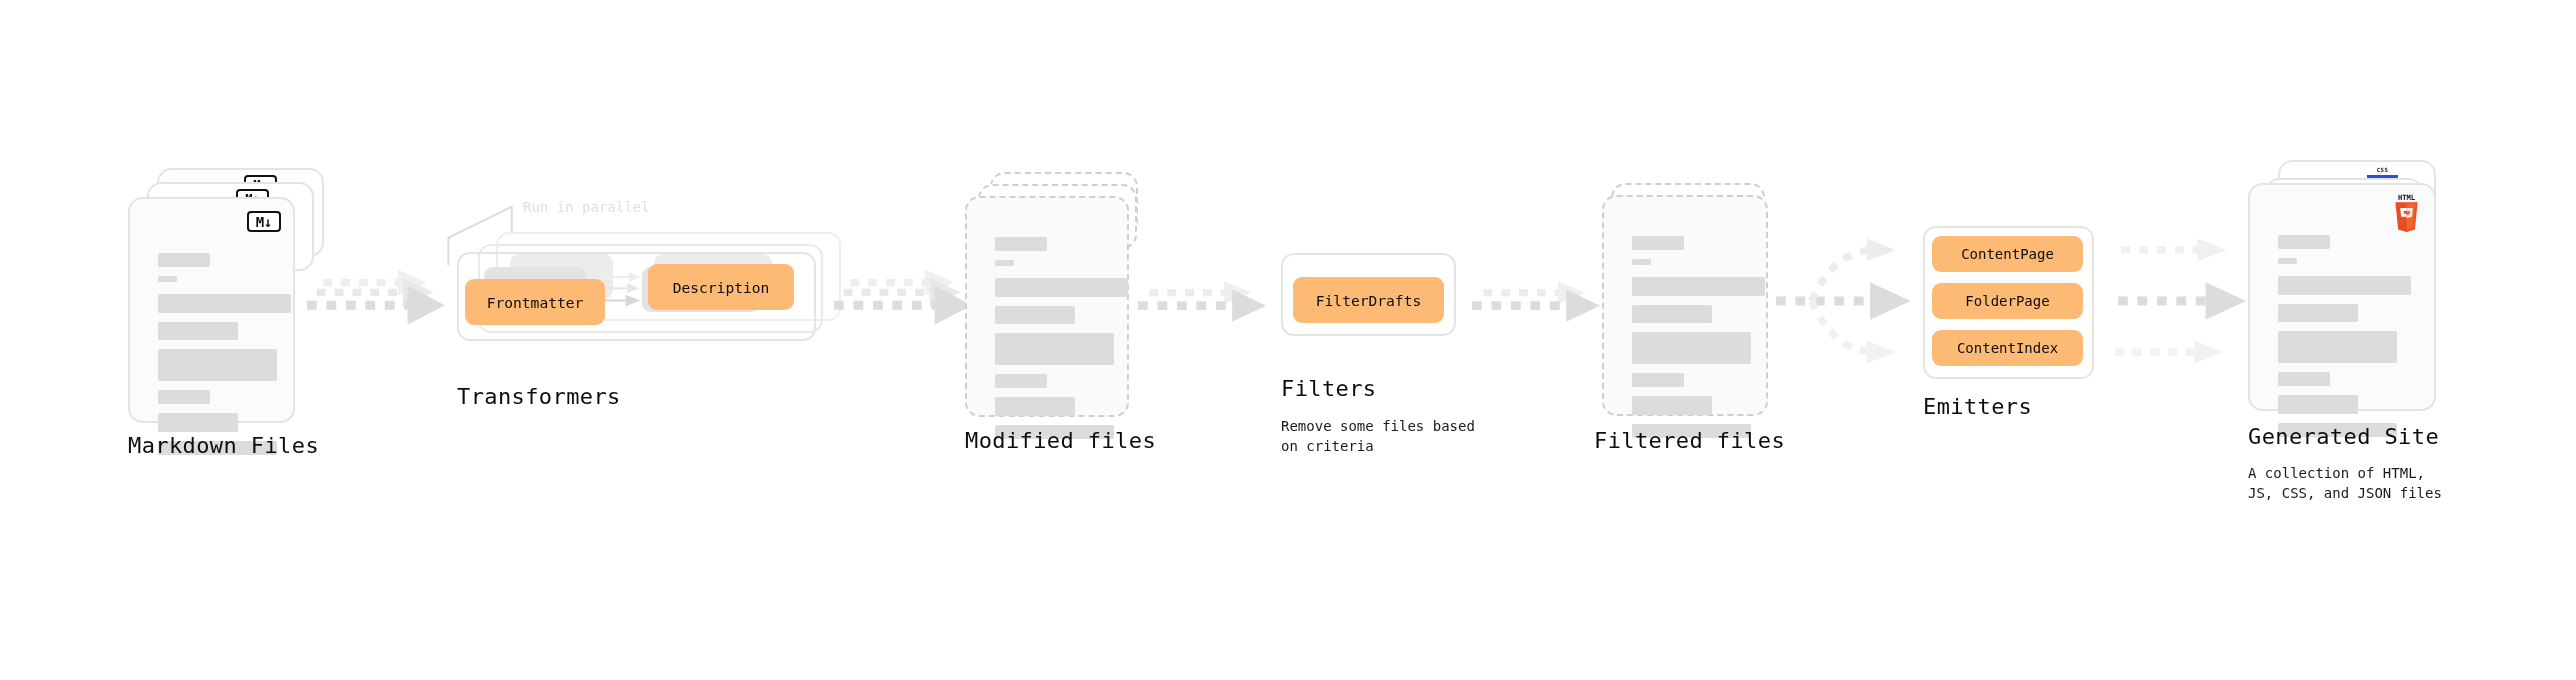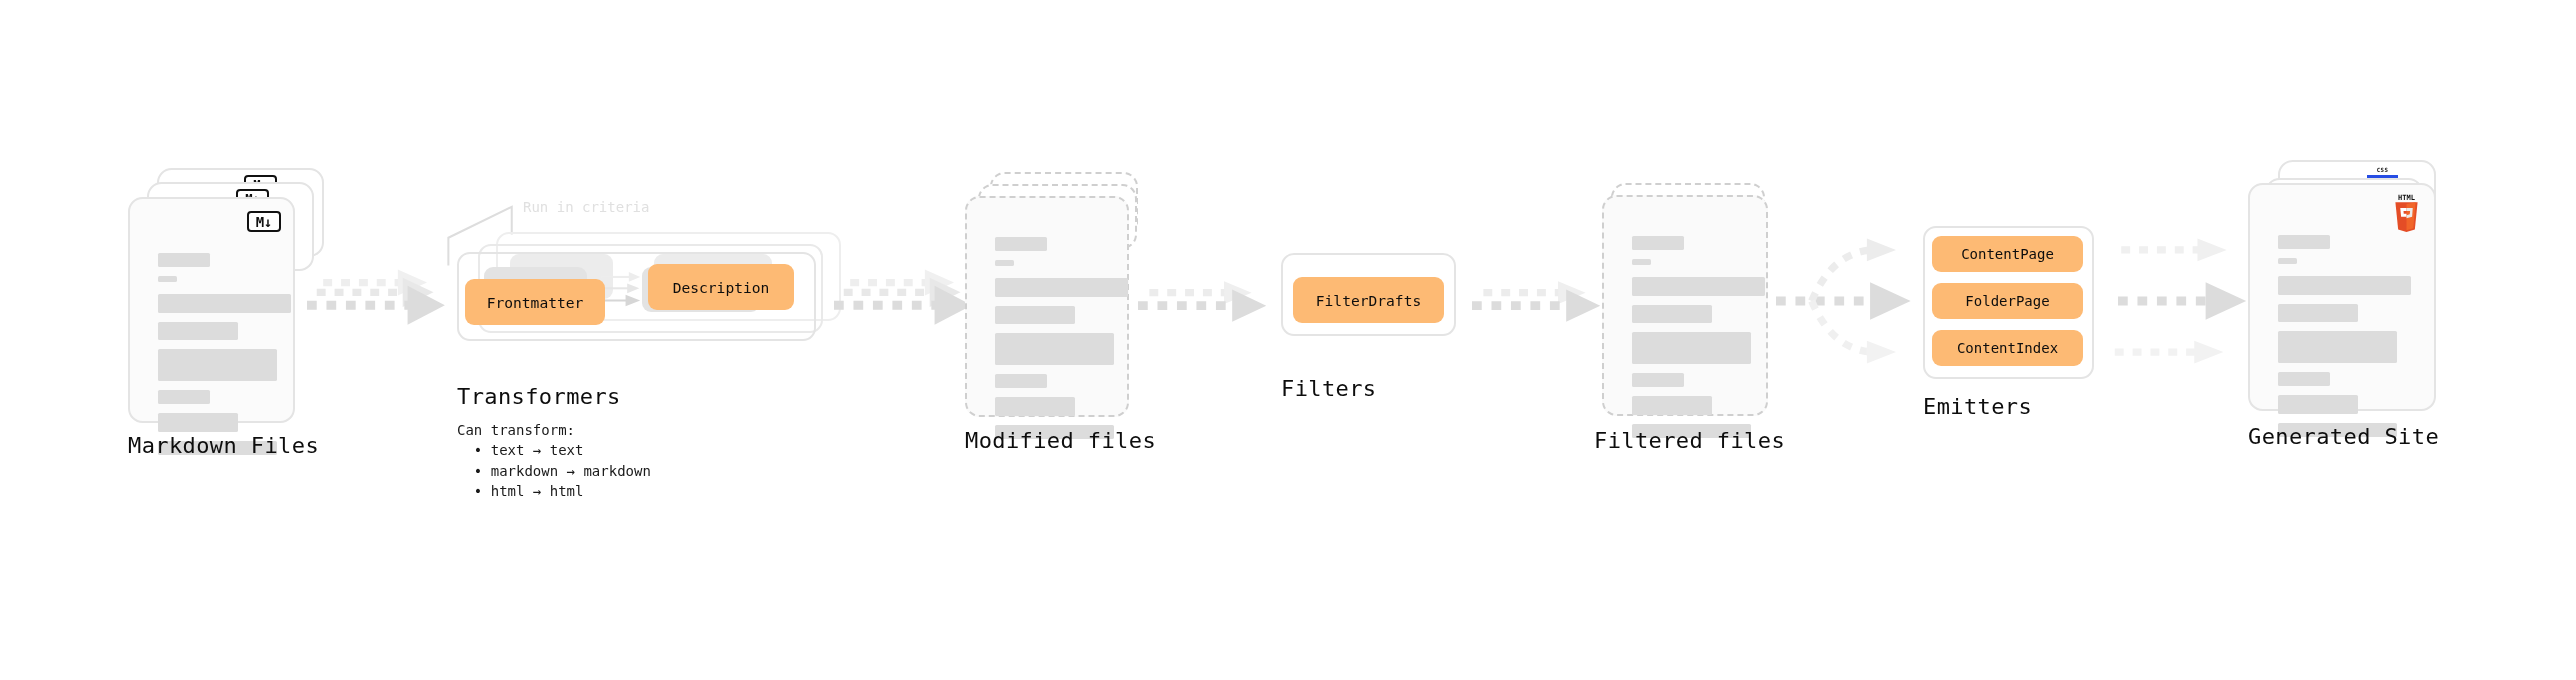--- a/index.html
+++ b/index.html
@@ -160,21 +160,21 @@
       <line x1="0" y1="46" x2="136" y2="46"></line>
     </g>
     <polygon points="124,22 170,46 124,70" fill="#dcdcdc"></polygon>
   </svg>
 
   <div>
 
     <svg style="left:445px; top:202px;" width="114" height="65" viewBox="0 0 140 80">
       <path d="M 4 78 L 4 44 L 82 6 L 82 40" class="nofill" stroke="#dddddd" stroke-width="2.5"></path>
     </svg>
-    <div style="position:absolute; left:523px; top:199px; font-size:14px; color:#e0e0e0; white-space:nowrap;">Run in criteria</div>
+    <div style="position:absolute; left:523px; top:199px; font-size:14px; color:#e0e0e0; white-space:nowrap;">Run in parallel</div>
 
     <div class="group-box gl1" style="left:496px; top:232px; width:345px; height:89px;"></div>
     <div class="pill l1" style="left:510px; top:254px; width:103px; height:45px;"></div>
     <div class="pill l1" style="left:654px; top:254px; width:118px; height:45px;"></div>
 
     <div class="group-box gl2" style="left:478px; top:244px; width:345px; height:89px;"></div>
     <div class="pill l2" style="left:484px; top:267px; width:103px; height:45px;"></div>
     <div class="pill l2" style="left:642px; top:267px; width:118px; height:45px;"></div>
 
     <div class="group-box" style="left:457px; top:252px; width:359px; height:89px; background:transparent;"></div>
@@ -188,24 +188,20 @@
         <line x1="-8" y1="40" x2="32" y2="40" stroke="#d6d6d6"></line>
         <polygon points="30,33 48,40 30,47" fill="#d6d6d6" stroke="none"></polygon>
       </g>
     </svg>
 
     <div class="pill" style="left:465px; top:279px; width:140px; height:46px;">Frontmatter</div>
     <div class="pill" style="left:648px; top:264px; width:146px; height:46px;">Description</div>
   </div>
 
   <div class="caption" style="left:457px; top:384px;">Transformers</div>
-  <div class="subcaption" style="left:457px; top:420px;">Can transform:
-  • text → text
-  • markdown → markdown
-  • html → html</div>
 
   <svg style="left:834px; top:268px;" width="146" height="73" viewBox="0 0 180 90">
     <g stroke="#eeeeee" stroke-width="9" stroke-dasharray="11 11" fill="none">
       <line x1="20" y1="18" x2="128" y2="18"></line>
     </g>
     <polygon points="112,2 148,18 112,34" fill="#f0f0f0"></polygon>
     <g stroke="#e8e8e8" stroke-width="9" stroke-dasharray="11 11" fill="none">
       <line x1="12" y1="30" x2="132" y2="30"></line>
     </g>
     <polygon points="118,12 156,30 118,48" fill="#e8e8e8"></polygon>
@@ -244,20 +240,22 @@
     </g>
     <polygon points="116,4 158,24 116,44" fill="#dcdcdc"></polygon>
   </svg>
 
   <div>
     <div class="group-box" style="left:1281px; top:253px; width:175px; height:83px;"></div>
     <div class="pill" style="left:1293px; top:277px; width:151px; height:46px;">FilterDrafts</div>
   </div>
 
   <div class="caption" style="left:1281px; top:376px;">Filters</div>
+  <div class="subcaption" style="left:1281px; top:416px;">Remove some files based
+on criteria</div>
 
   <svg style="left:1472px; top:286px;" width="138" height="49" viewBox="0 0 170 60">
     <g stroke="#ececec" stroke-width="9" stroke-dasharray="11 11" fill="none">
       <line x1="14" y1="8" x2="118" y2="8"></line>
     </g>
     <polygon points="106,-6 140,8 106,22" fill="#efefef"></polygon>
     <g stroke="#dcdcdc" stroke-width="11" stroke-dasharray="12 12" fill="none">
       <line x1="0" y1="24" x2="126" y2="24"></line>
     </g>
     <polygon points="116,4 158,24 116,44" fill="#dcdcdc"></polygon>
@@ -338,15 +336,17 @@
         <div class="bar" style="width:80px;  height:18.7px;"></div>
         <div class="bar" style="width:119px; height:32px;"></div>
         <div class="bar" style="width:52px;  height:14px;"></div>
         <div class="bar" style="width:80px;  height:18.7px;"></div>
         <div class="bar" style="width:119px; height:14px;"></div>
       </div>
     </div>
   </div>
 
   <div class="caption" style="left:2248px; top:424px;">Generated Site</div>
+  <div class="subcaption" style="left:2248px; top:463px;">A collection of HTML,
+JS, CSS, and JSON files</div>
 
 </div>
 
 
 </body></html>

